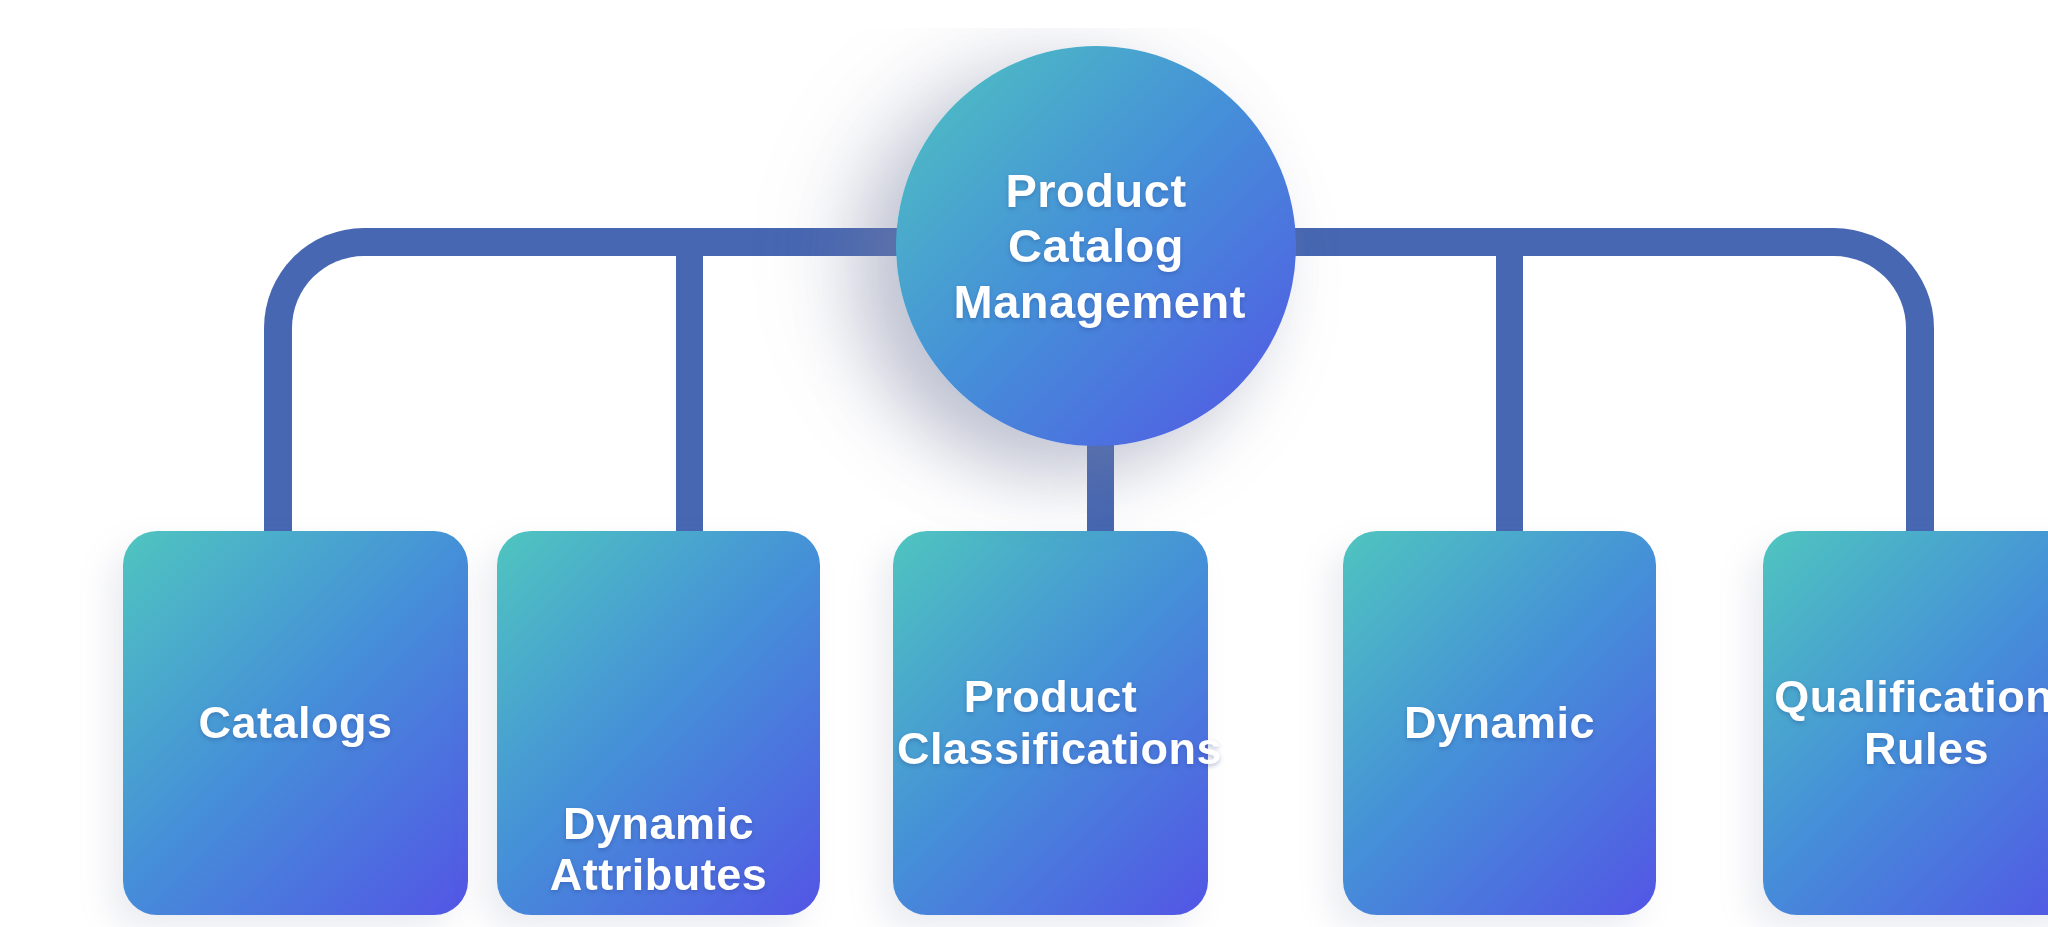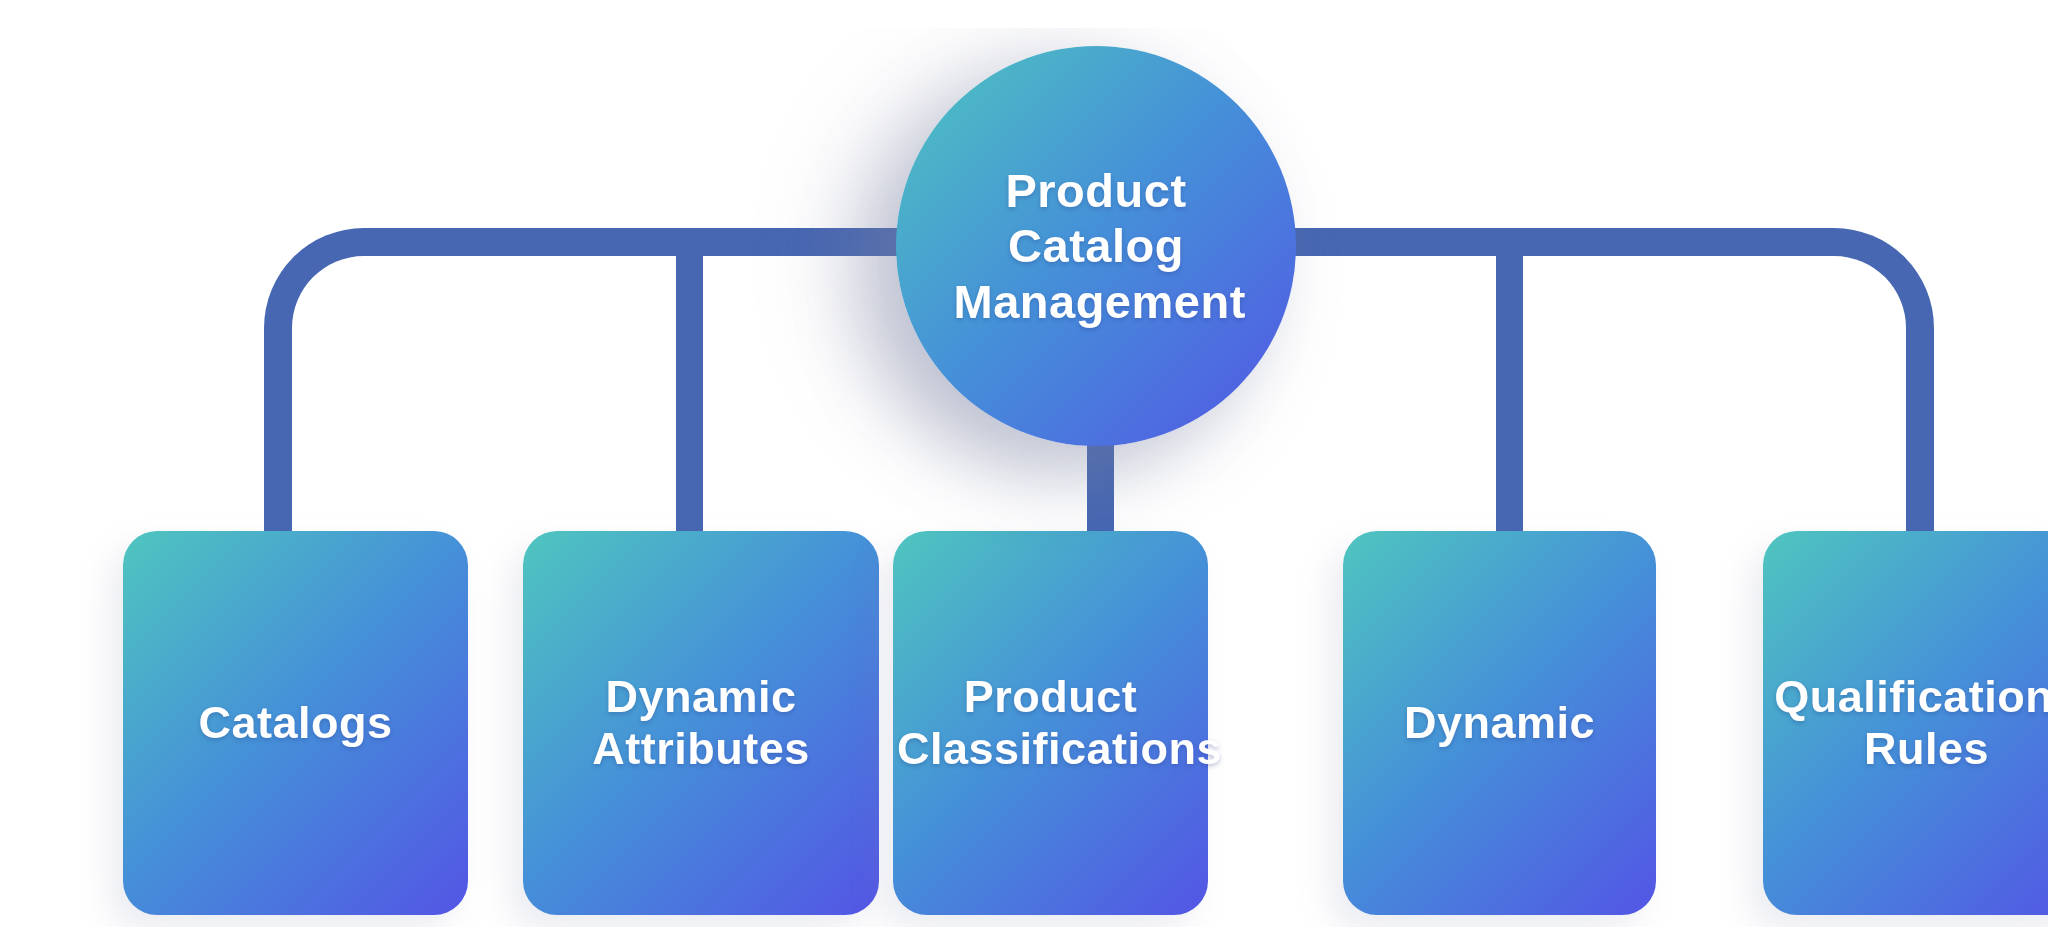--- a/index.html
+++ b/index.html
@@ -79,21 +79,21 @@
     padding: 0 4px;
     text-align: center;
     color: var(--text);
     font-size: 45px;
     font-weight: 700;
     line-height: 1.15;
     letter-spacing: 0.5px;
     text-shadow: 0 2px 4px rgba(35,55,130,0.30);
   }
   .box-1 { left: 67px;   width: 345px; }
-  .box-2 { left: 467px;  width: 356px; }
+  .box-2 { left: 441px;  width: 323px; align-items: flex-end; }
   .box-3 { left: 837px;  width: 315px; }
   .box-4 { left: 1287px; width: 313px; }
   .box-5 { left: 1707px; width: 327px; }
 </style>
 </head>
 <body>
 
 <div class="stage">
 
   <div class="connector-frame"></div>

